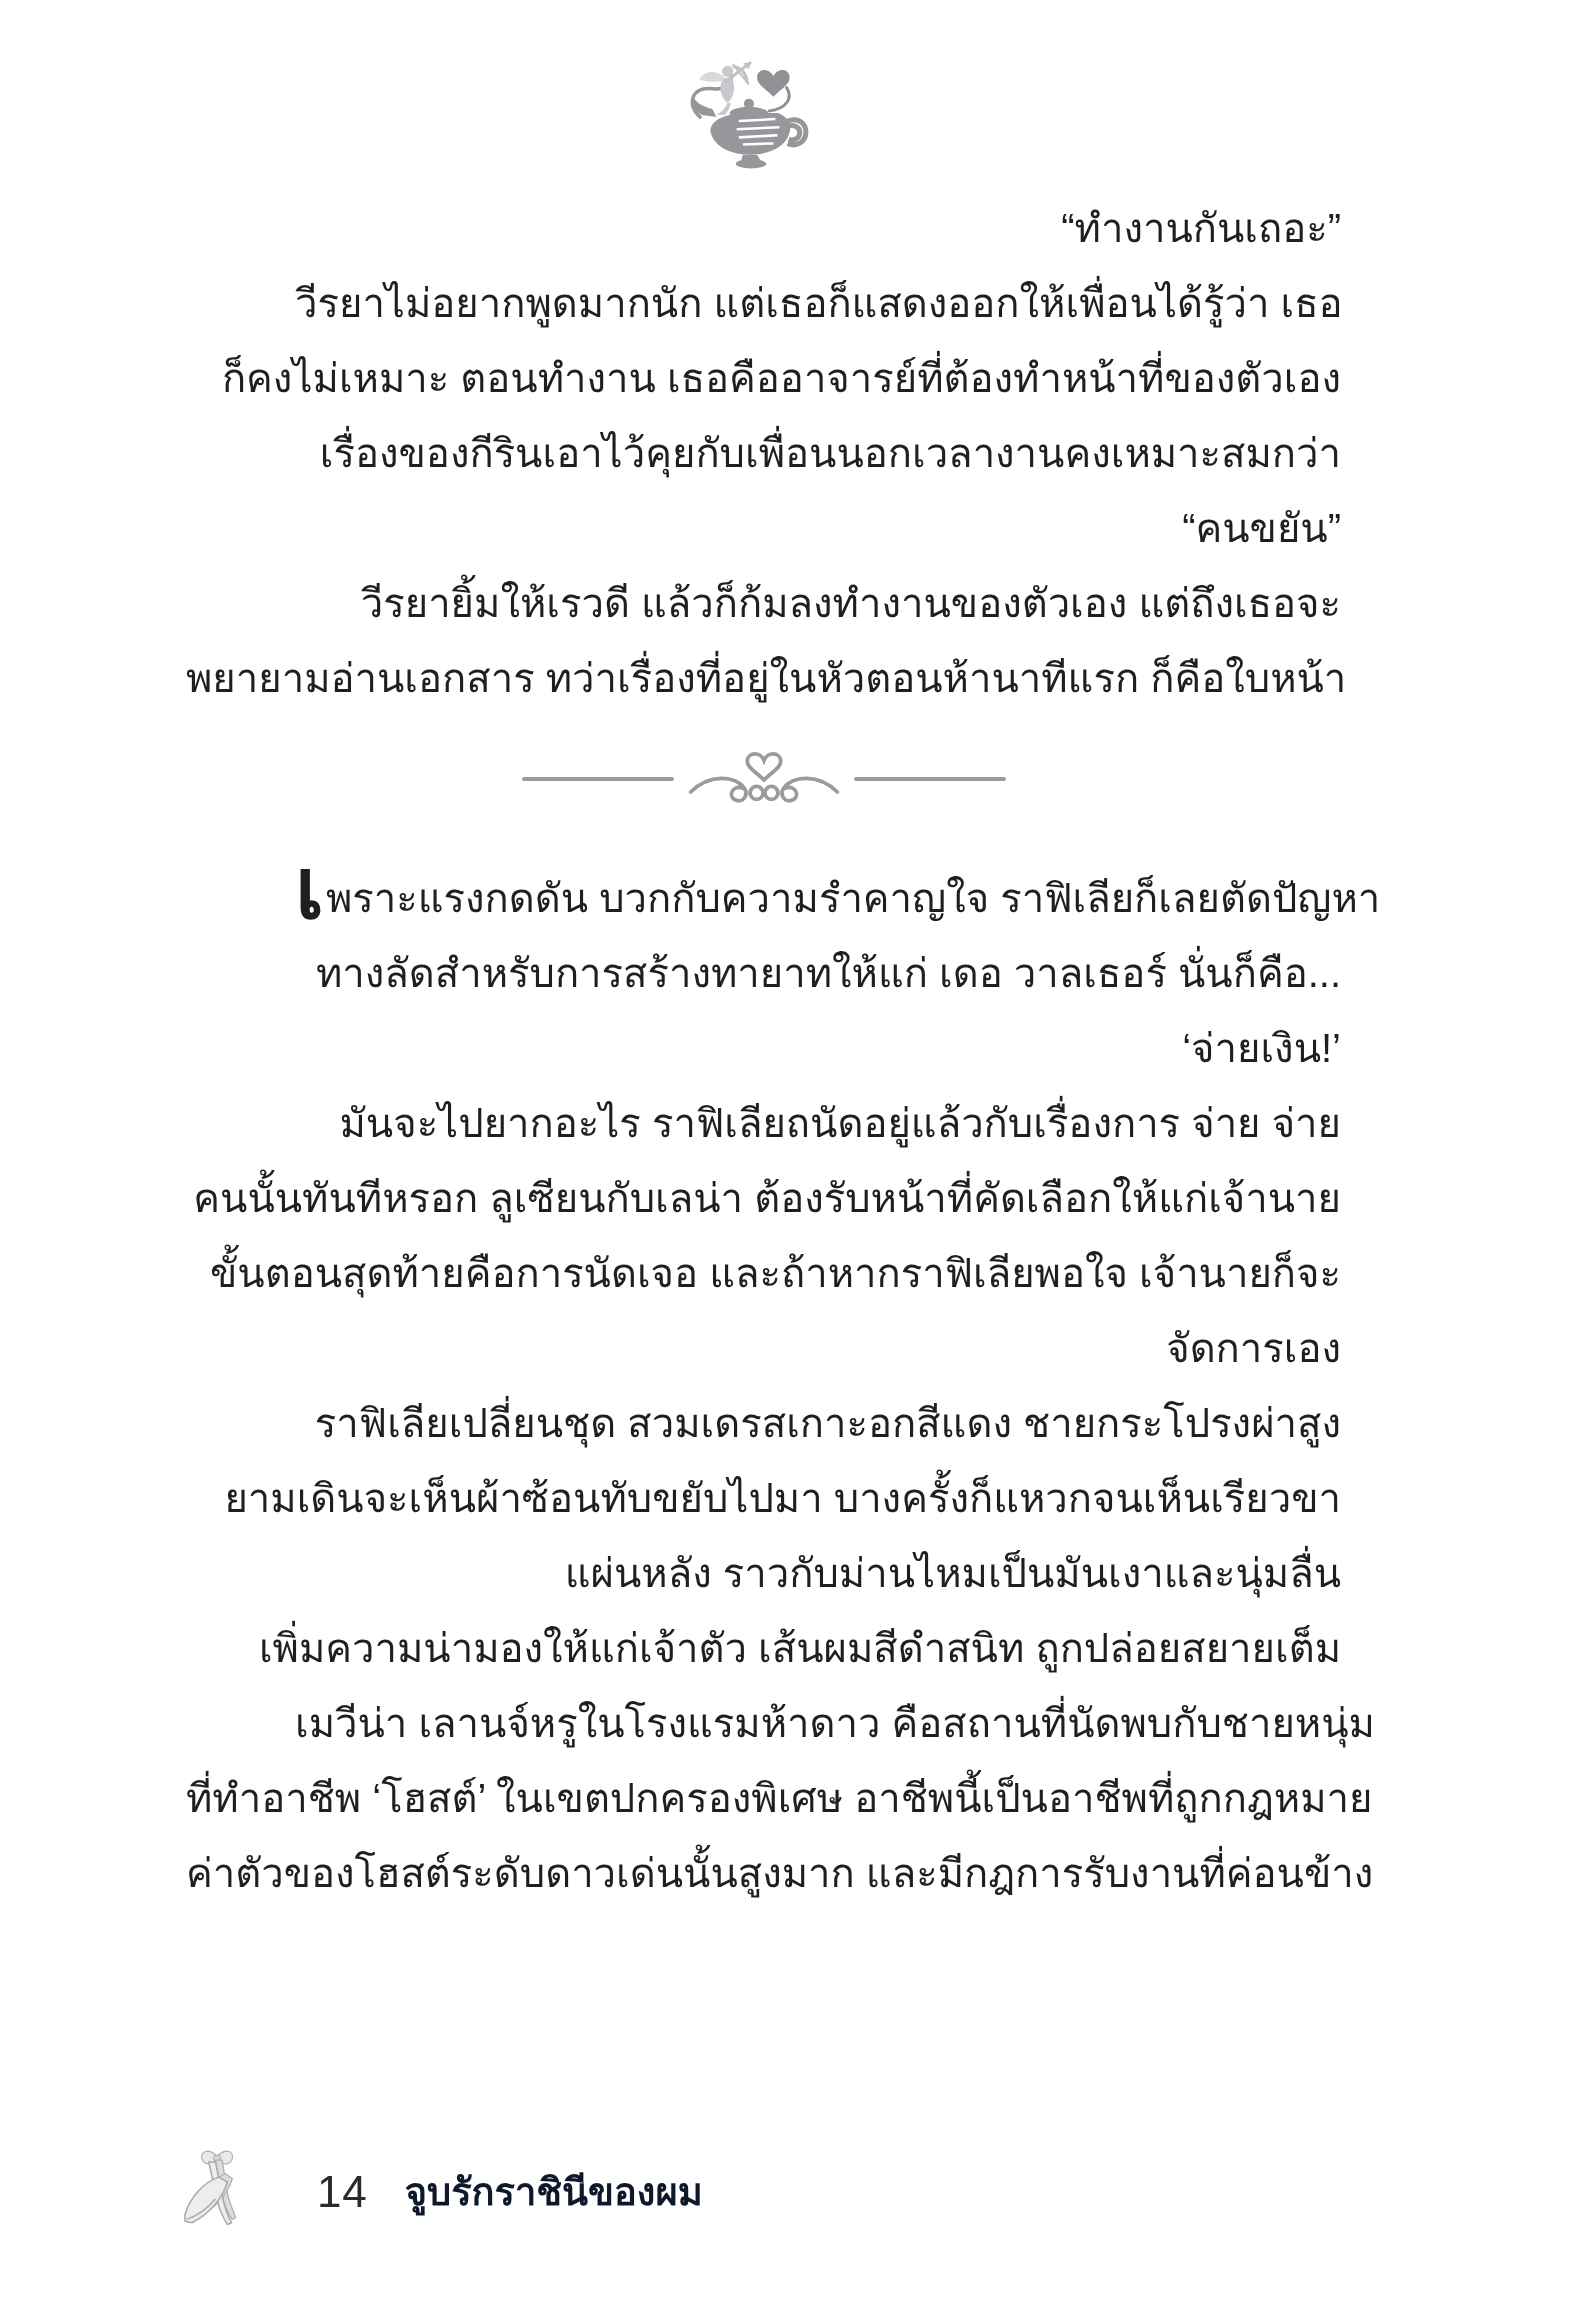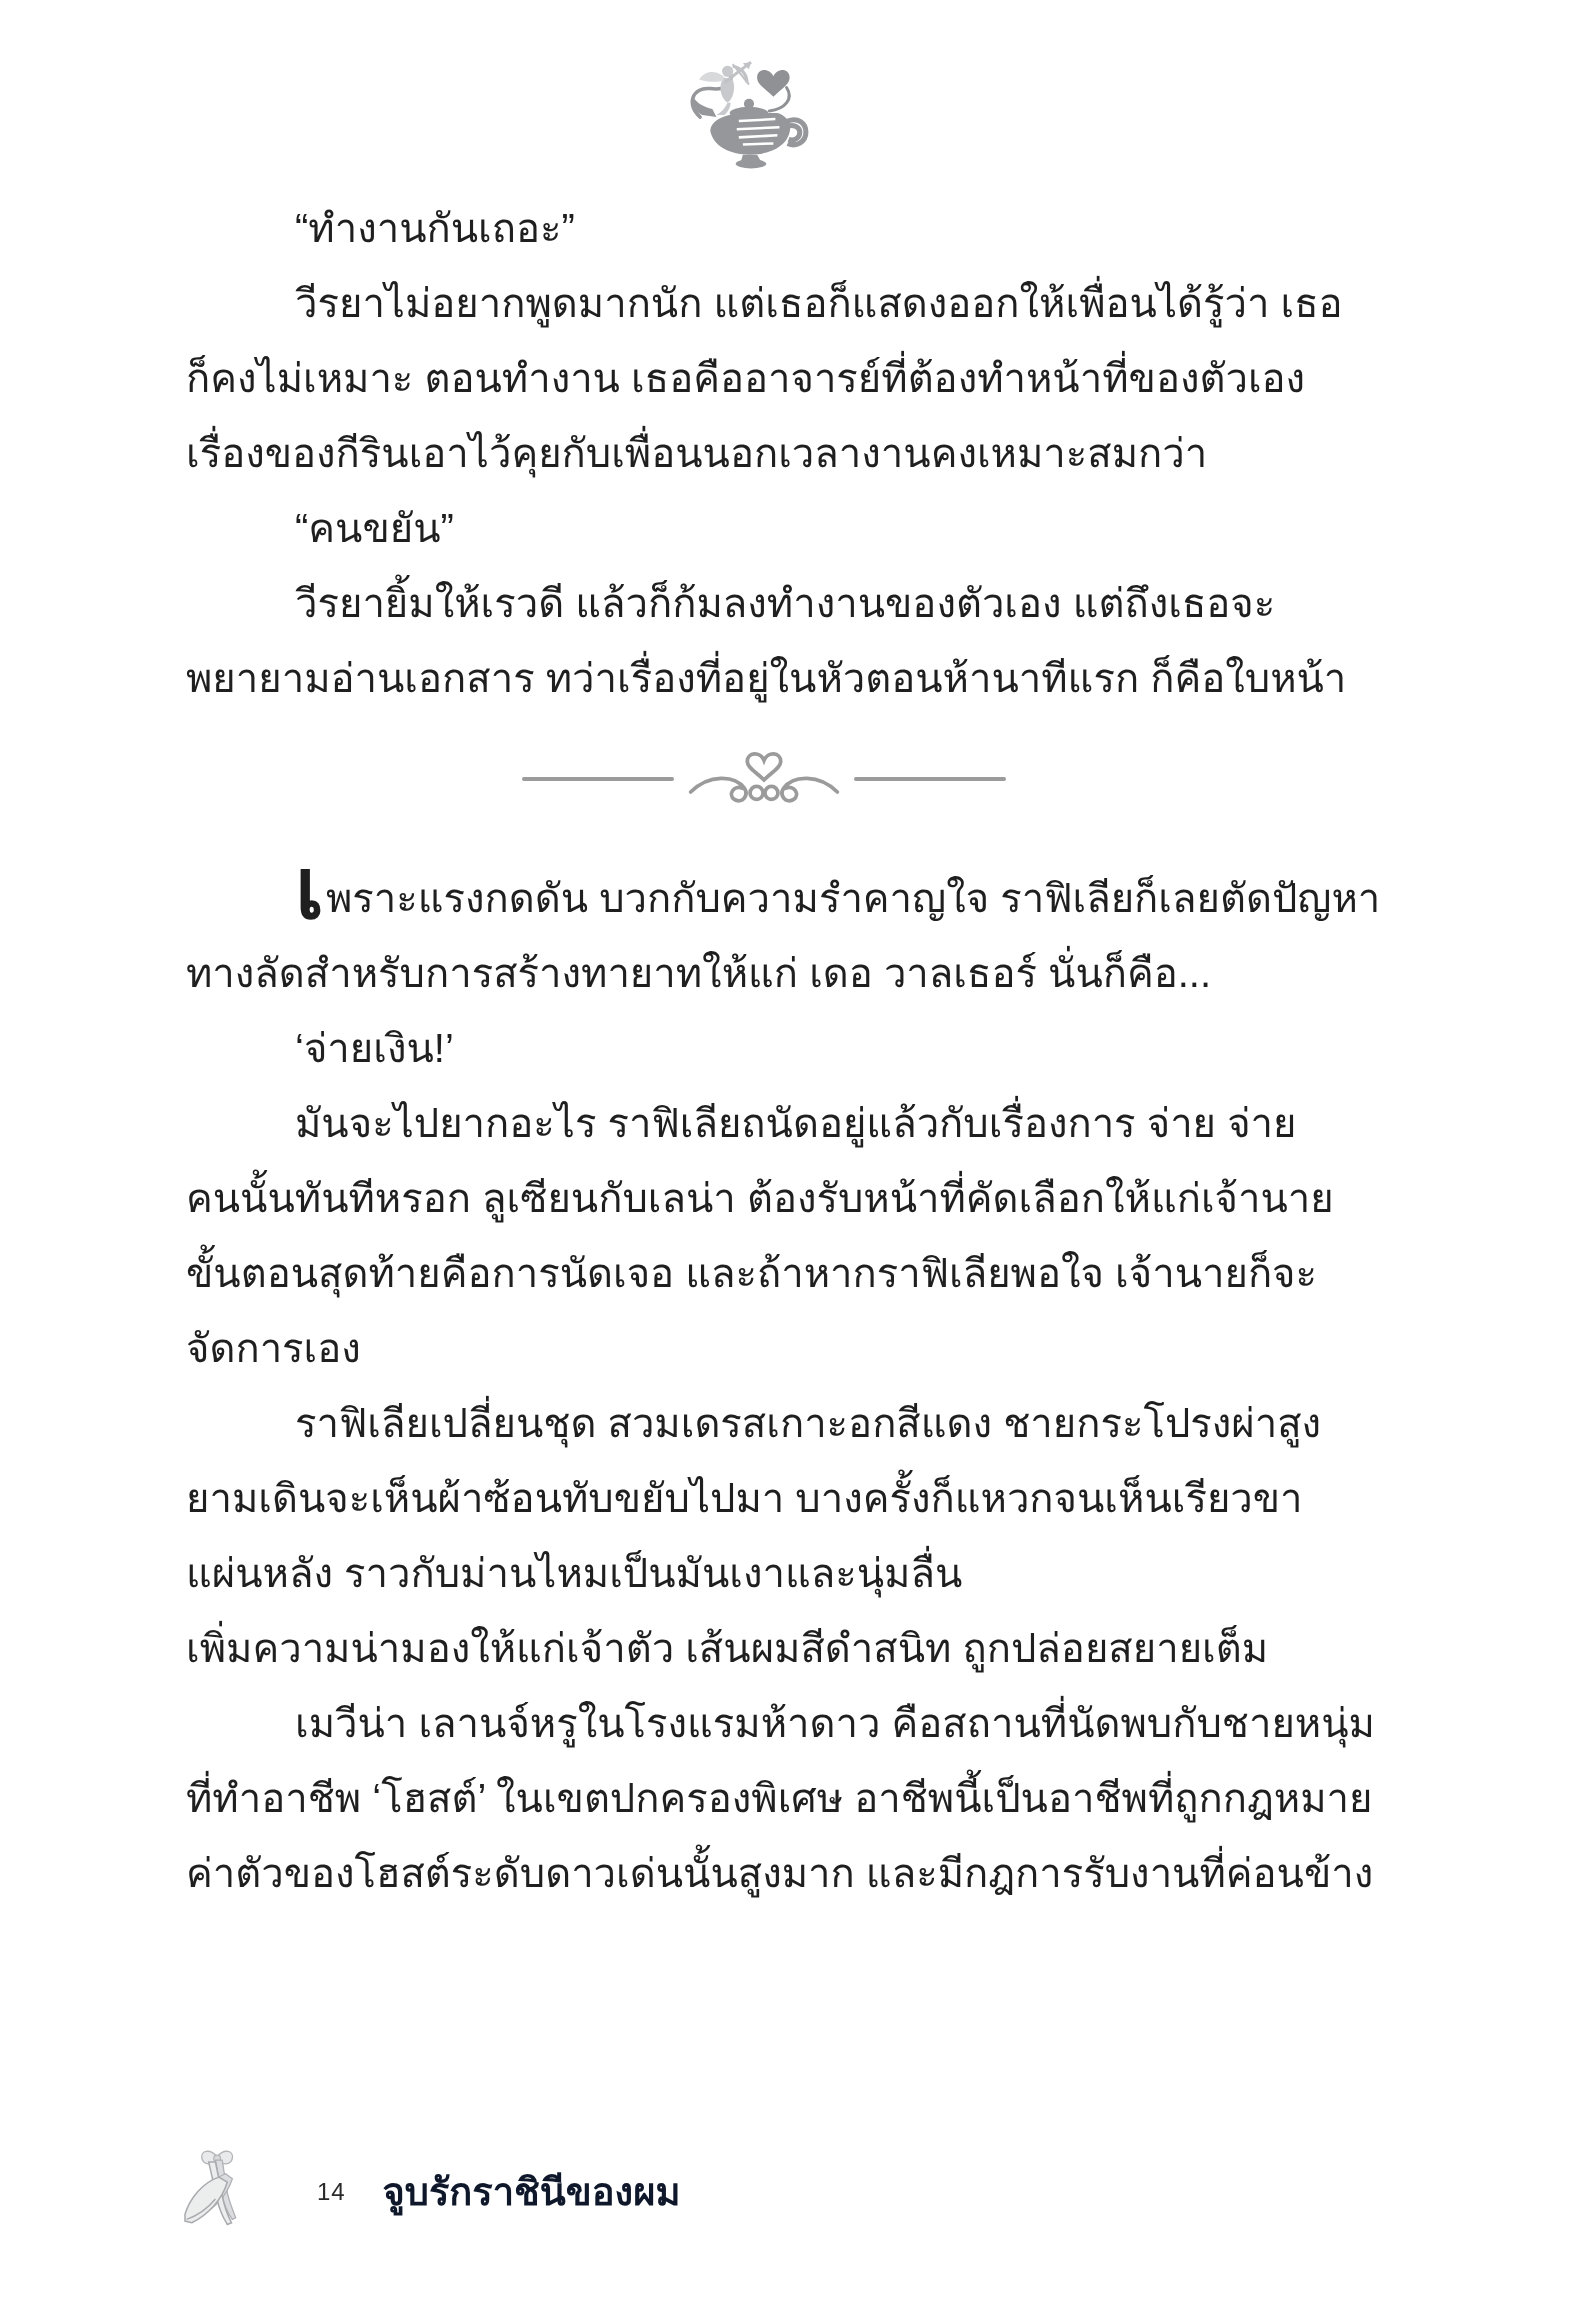--- a/index.html
+++ b/index.html
@@ -15,20 +15,21 @@
     position:absolute;left:686px;top:54px;width:130px;height:122px;
   }
   .text-column{
     position:absolute;left:186px;top:191px;width:1155px;
   }
   .line{
     height:75px;line-height:75px;
     font-size:40px;
     white-space:nowrap;
     letter-spacing:0px;
+    text-align:right;
   }
   .indent{padding-left:109px;}
   .dropcap{
     font-weight:bold;
     font-size:85px;
     line-height:0;
     vertical-align:-5.6px;
     letter-spacing:1.9px;
   }
   .divider{
@@ -39,21 +40,21 @@
   .divider .rule{
     width:152px;height:3.7px;background:#9b9b9b;border-radius:1.9px;
   }
   .divider .flourish{width:158px;height:78px;margin:0 11px;}
   .footer{
     position:absolute;left:178px;top:2145px;
     display:flex;align-items:center;
   }
   .footer .shoes{width:85px;height:93px;}
   .page-number{
-    font-size:24px;color:#2a2a2a;margin-left:54px;
+    font-size:44px;color:#2a2a2a;margin-left:54px;
     letter-spacing:0.9px;
   }
   .book-title{
     font-size:38px;font-weight:bold;color:#0f172a;margin-left:37px;
   }
 </style>
 </head>
 <body>
 
 <div class="page">

